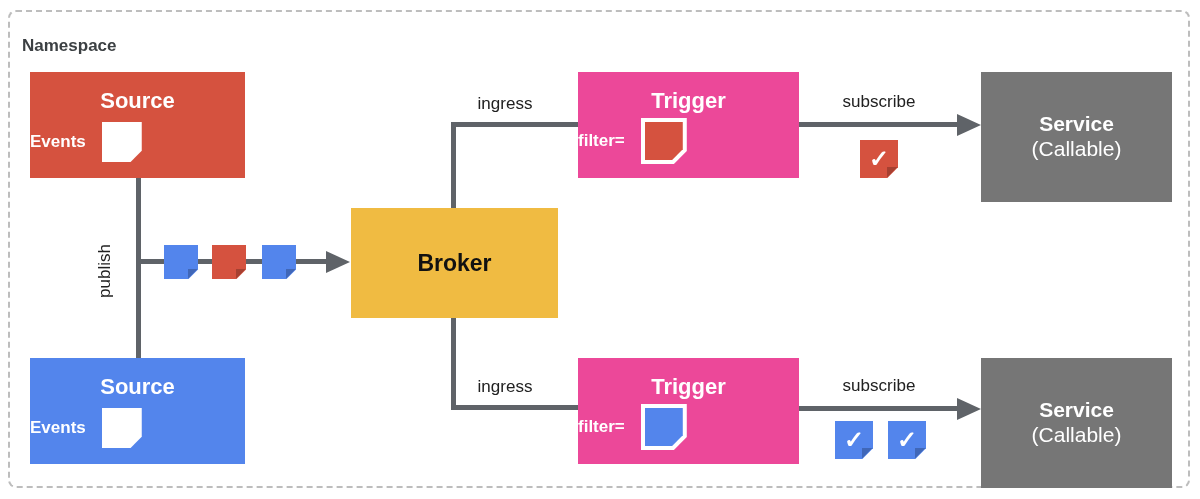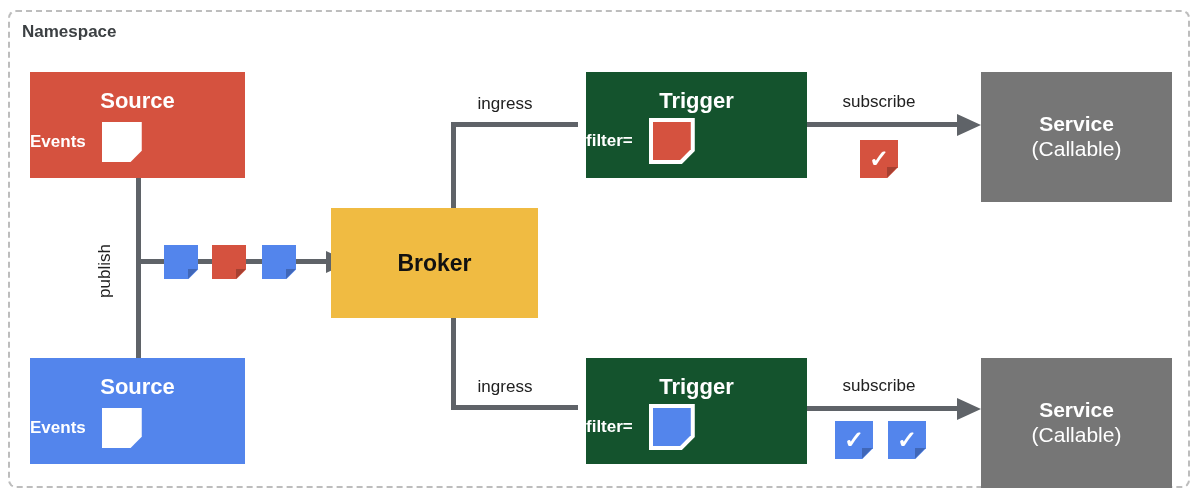--- a/index.html
+++ b/index.html
@@ -5,39 +5,39 @@
   html,body{margin:0;padding:0;background:#ffffff;}
   .canvas{
     position:relative;width:1200px;height:499px;background:#ffffff;overflow:hidden;
     font-family:"Liberation Sans", sans-serif;
   }
   .frame{
     position:absolute;left:8px;top:10px;width:1182px;height:478px;
     border:2px dashed #bdbdbd;border-radius:8px;box-sizing:border-box;
   }
   .ns-label{
-    position:absolute;left:22px;top:22px;font-size:17px;font-weight:bold;color:#3c4043;
+    position:absolute;left:22px;top:36px;font-size:17px;font-weight:bold;color:#3c4043;
   }
   
   .node{position:absolute;box-sizing:border-box;color:#ffffff;}
   .node-red{background:#d5523f;}
   .node-blue{background:#5385ec;}
-  .node-green{background:#14532d;margin-left:8px;}
+  .node-green{background:#ec4899;}
   .node-yellow{background:#f0bb42;}
   .node-gray{background:#767676;}
   .src{left:30px;width:215px;height:106px;}
   .src-red{top:72px;}
   .src-blue{top:358px;}
   .trig{left:578px;width:221px;height:106px;}
   .trig-top{top:72px;}
   .trig-bot{top:358px;}
   .svc{left:981px;width:191px;height:130px;display:flex;flex-direction:column;align-items:center;justify-content:center;}
   .svc-top{top:72px;}
   .svc-bot{top:358px;}
-  .broker{left:331px;top:208px;width:207px;height:110px;display:flex;align-items:center;justify-content:center;}
+  .broker{left:351px;top:208px;width:207px;height:110px;display:flex;align-items:center;justify-content:center;}
   .broker-title{font-size:23px;font-weight:bold;color:#111111;}
   .node-title{font-size:22px;font-weight:bold;text-align:center;margin-top:16px;}
   .sub-row{display:flex;align-items:center;justify-content:flex-start;gap:16px;margin-top:8px;}
   .sub-label{font-size:17px;font-weight:bold;}
   .svc-title{font-size:21px;font-weight:bold;line-height:1.15;}
   .svc-sub{font-size:21px;font-weight:normal;line-height:1.2;}
   
   .note{position:relative;display:inline-block;
     clip-path:polygon(0 0,100% 0,100% 72%,72% 100%,0 100%);}
   .note.fold::after{content:"";position:absolute;left:70%;top:70%;width:30%;height:30%;

